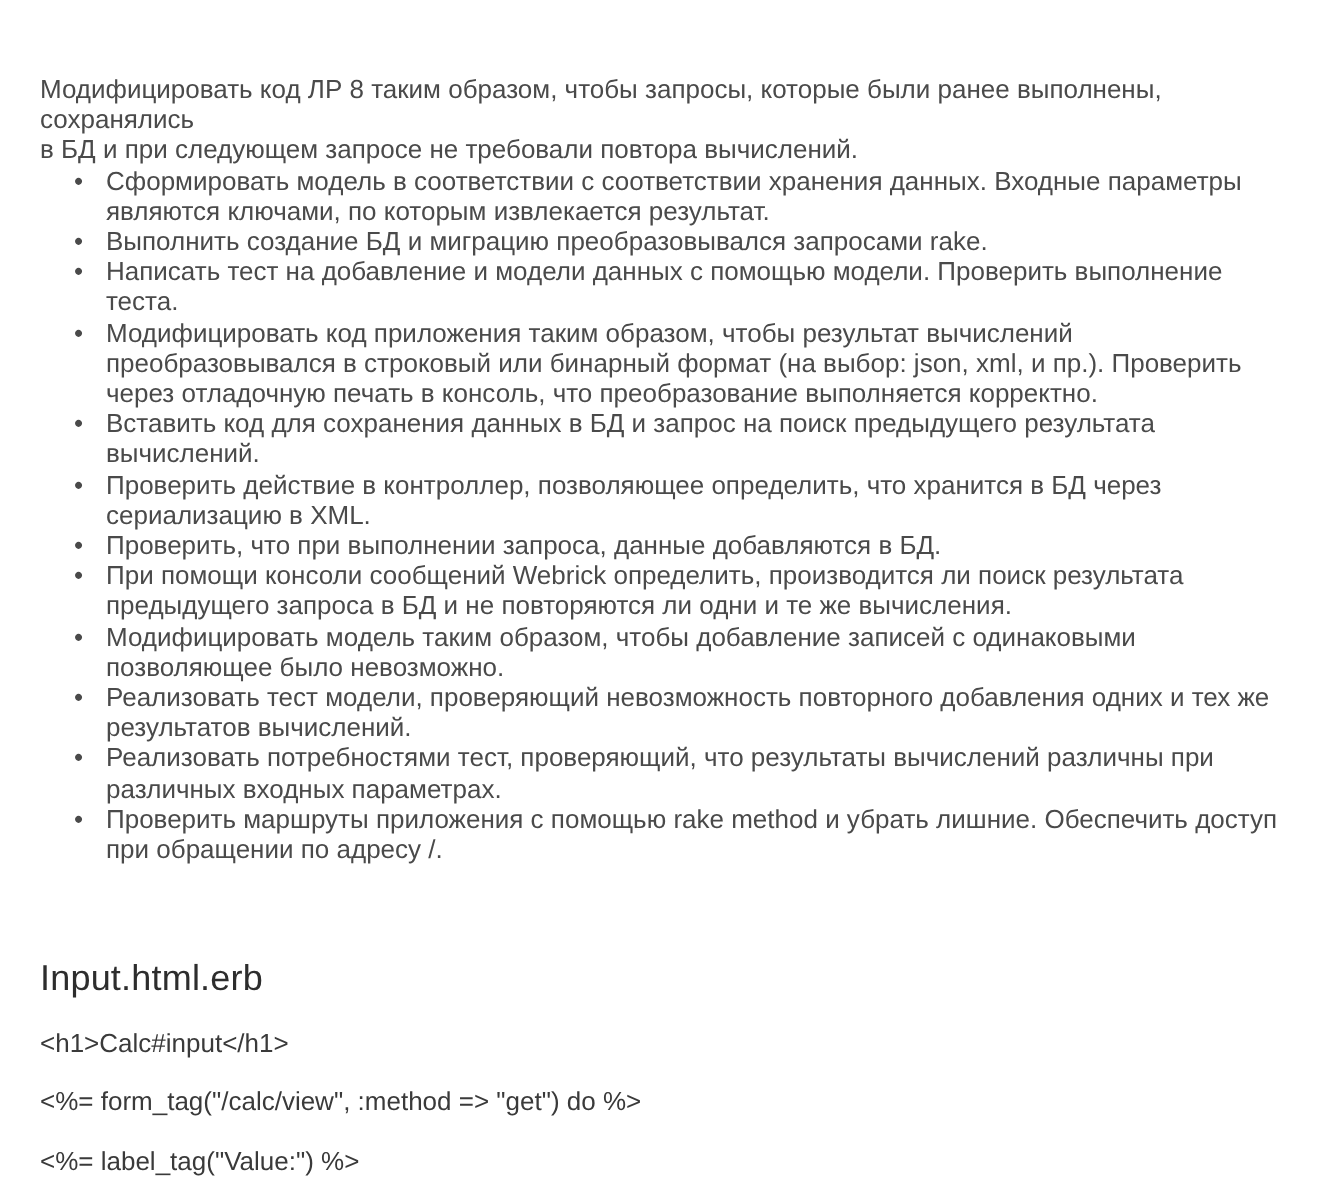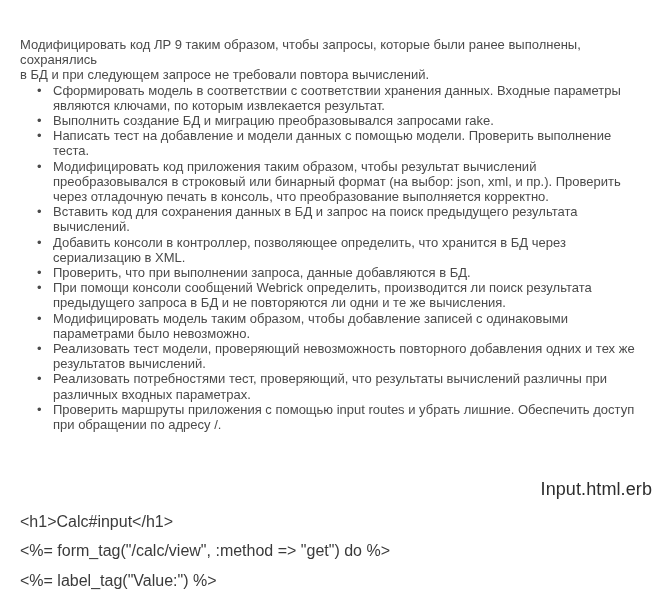--- a/index.html
+++ b/index.html
@@ -45,40 +45,39 @@
     white-space: pre-line;
   }
   h2.section-heading {
     margin: 46px 0 0 0;
     font-family: "Liberation Sans", sans-serif;
     font-size: 18px;
     line-height: 23px;
     font-weight: 400;
     color: #2d2d2d;
     letter-spacing: 0.1px;
-    text-align: right;
   }
   .code p {
     margin: 14px 0 0 0;
     font-family: "Liberation Sans", sans-serif;
-    font-size: 16px;
+    font-size: 13px;
     line-height: 15.2px;
     color: #3a3a3a;
     white-space: pre;
   }
   .code p:first-child {
     margin-top: 13px;
   }
 </style>
 </head>
 <body>
 
 <div class="doc">
 
-  <p class="intro">Модифицировать код ЛР 9 таким образом, чтобы запросы, которые были ранее выполнены, сохранялись
+  <p class="intro">Модифицировать код ЛР 8 таким образом, чтобы запросы, которые были ранее выполнены, сохранялись
 в БД и при следующем запросе не требовали повтора вычислений.</p>
 
   <ul class="tasks">
     <li>
       <span class="bullet">•</span>
       <span class="li-text">Сформировать модель в соответствии с соответствии хранения данных. Входные параметры
 являются ключами, по которым извлекается результат.</span>
     </li>
     <li>
       <span class="bullet">•</span>
@@ -94,50 +93,50 @@
 преобразовывался в строковый или бинарный формат (на выбор: json, xml, и пр.). Проверить
 через отладочную печать в консоль, что преобразование выполняется корректно.</span>
     </li>
     <li>
       <span class="bullet">•</span>
       <span class="li-text">Вставить код для сохранения данных в БД и запрос на поиск предыдущего результата
 вычислений.</span>
     </li>
     <li>
       <span class="bullet">•</span>
-      <span class="li-text">Добавить консоли в контроллер, позволяющее определить, что хранится в БД через
+      <span class="li-text">Проверить действие в контроллер, позволяющее определить, что хранится в БД через
 сериализацию в XML.</span>
     </li>
     <li>
       <span class="bullet">•</span>
       <span class="li-text">Проверить, что при выполнении запроса, данные добавляются в БД.</span>
     </li>
     <li>
       <span class="bullet">•</span>
       <span class="li-text">При помощи консоли сообщений Webrick определить, производится ли поиск результата
 предыдущего запроса в БД и не повторяются ли одни и те же вычисления.</span>
     </li>
     <li>
       <span class="bullet">•</span>
       <span class="li-text">Модифицировать модель таким образом, чтобы добавление записей с одинаковыми
-параметрами было невозможно.</span>
+позволяющее было невозможно.</span>
     </li>
     <li>
       <span class="bullet">•</span>
       <span class="li-text">Реализовать тест модели, проверяющий невозможность повторного добавления одних и тех же
 результатов вычислений.</span>
     </li>
     <li>
       <span class="bullet">•</span>
       <span class="li-text">Реализовать потребностями тест, проверяющий, что результаты вычислений различны при
 различных входных параметрах.</span>
     </li>
     <li>
       <span class="bullet">•</span>
-      <span class="li-text">Проверить маршруты приложения с помощью input routes и убрать лишние. Обеспечить доступ
+      <span class="li-text">Проверить маршруты приложения с помощью rake method и убрать лишние. Обеспечить доступ
 при обращении по адресу /.</span>
     </li>
   </ul>
 
   <h2 class="section-heading">Input.html.erb</h2>
 
   <div class="code">
     <p>&lt;h1&gt;Calc#input&lt;/h1&gt;</p>
     <p>&lt;%= form_tag("/calc/view", :method =&gt; "get") do %&gt;</p>
     <p>&lt;%= label_tag("Value:") %&gt;</p>

